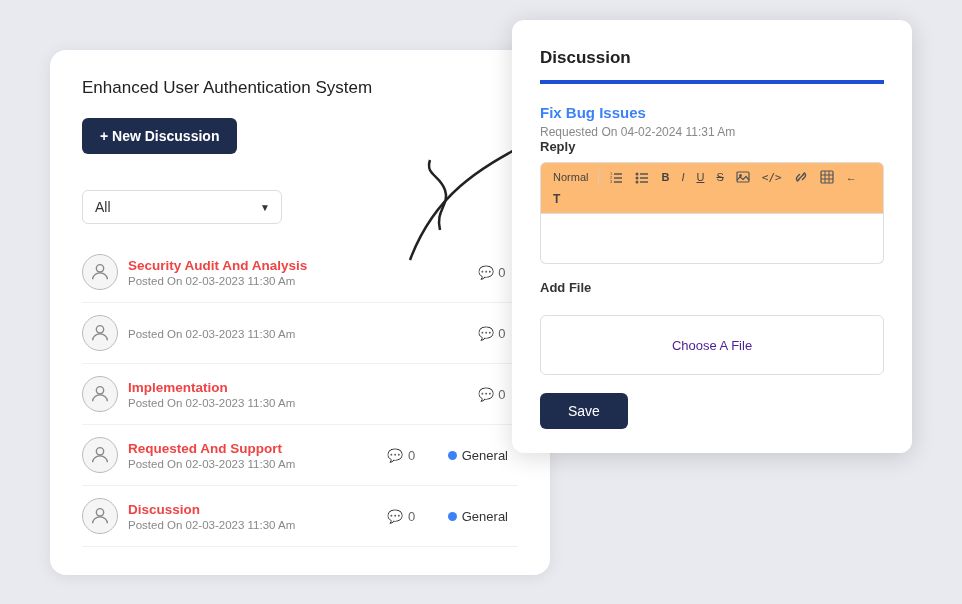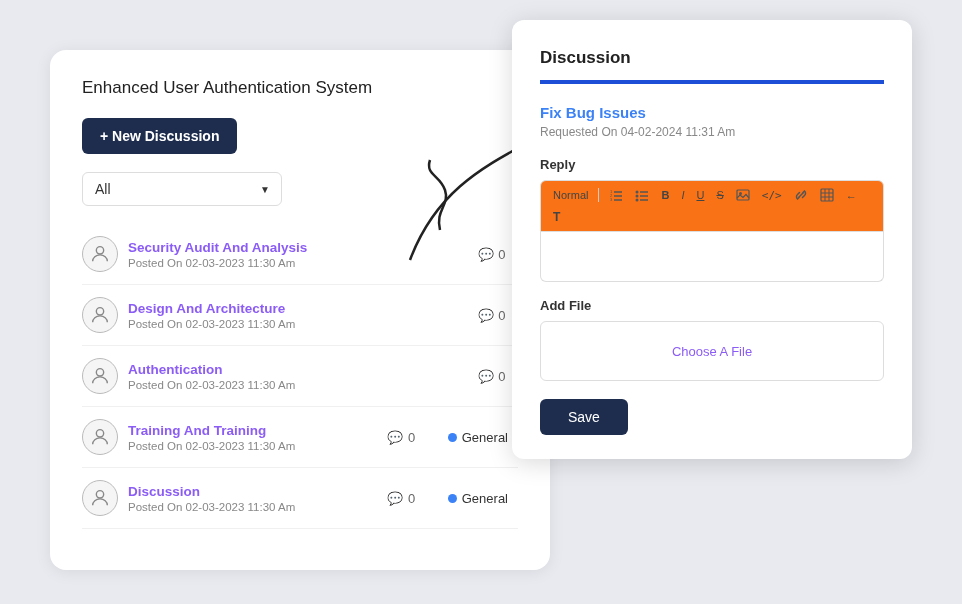--- a/index.html
+++ b/index.html
@@ -39,21 +39,21 @@
       color: #fff;
       border: none;
       border-radius: 6px;
       padding: 10px 18px;
       font-size: 14px;
       font-weight: 600;
       cursor: pointer;
       display: inline-flex;
       align-items: center;
       gap: 6px;
-      margin-bottom: 18px;
+      margin-bottom: 36px;
     }
 
     .filter-row {
       display: flex;
       align-items: flex-start;
       margin-bottom: 18px;
     }
 
     .filter-select {
       border: 1px solid #ddd;
@@ -116,21 +116,21 @@
       height: 22px;
     }
 
     .discussion-info {
       flex: 1;
     }
 
     .discussion-title {
       font-size: 13.5px;
       font-weight: 600;
-      color: #8b5cf6;
+      color: #ef4444;
     }
 
     .discussion-date {
       font-size: 11.5px;
       color: #888;
       margin-top: 2px;
     }
 
     .comment-count {
       display: flex;
@@ -188,34 +188,33 @@
     .popup-topic-title {
       font-size: 15px;
       font-weight: 600;
       color: #3b82f6;
       margin-bottom: 4px;
     }
 
     .popup-requested {
       font-size: 12px;
       color: #888;
-      margin-bottom: 18px;
     }
 
     .reply-label {
       font-size: 13px;
       font-weight: 700;
       color: #333;
       margin-bottom: 8px;
     }
 
     .editor-toolbar {
       border: 1px solid #ddd;
       border-radius: 6px 6px 0 0;
-      background: #f97316;
+      background: #fdba74;
       padding: 5px 8px;
       display: flex;
       align-items: center;
       gap: 4px;
       flex-wrap: wrap;
     }
 
     .toolbar-item {
       font-size: 11px;
       color: #444;
@@ -242,32 +241,32 @@
       min-height: 50px;
       background: #fff;
       padding: 8px;
       margin-bottom: 16px;
     }
 
     .add-file-label {
       font-size: 13px;
       font-weight: 600;
       color: #333;
-      margin-bottom: 8px;
+      margin-bottom: 20px;
     }
 
     .file-drop-area {
       border: 1px solid #ddd;
       border-radius: 6px;
       min-height: 60px;
       display: flex;
       align-items: center;
       justify-content: center;
       font-size: 13px;
-      color: #8b5cf6;
+      color: #4c1d95;
       cursor: pointer;
       margin-bottom: 18px;
     }
 
     .save-btn {
       background: #1e2d4e;
       color: #fff;
       border: none;
       border-radius: 6px;
       padding: 10px 28px;
@@ -326,55 +325,54 @@
     </div>
 
     <div class="discussion-item">
       <div class="avatar">
         <svg viewBox="0 0 24 24" fill="none" stroke="#888" stroke-width="1.5">
           <circle cx="12" cy="8" r="4"></circle>
           <path d="M4 20c0-4 3.6-7 8-7s8 3 8 7"></path>
         </svg>
       </div>
       <div class="discussion-info">
-        <div class="discussion-title">Design And Architecture</div>
         <div class="discussion-date">Posted On 02-03-2023 11:30 Am</div>
       </div>
       <div class="comment-count">
         <span>💬</span>
         <span>0</span>
       </div>
     </div>
 
     <div class="discussion-item">
       <div class="avatar">
         <svg viewBox="0 0 24 24" fill="none" stroke="#888" stroke-width="1.5">
           <circle cx="12" cy="8" r="4"></circle>
           <path d="M4 20c0-4 3.6-7 8-7s8 3 8 7"></path>
         </svg>
       </div>
       <div class="discussion-info">
-        <div class="discussion-title">Authentication</div>
+        <div class="discussion-title">Implementation</div>
         <div class="discussion-date">Posted On 02-03-2023 11:30 Am</div>
       </div>
       <div class="comment-count">
         <span>💬</span>
         <span>0</span>
       </div>
     </div>
 
     <div class="discussion-item">
       <div class="avatar">
         <svg viewBox="0 0 24 24" fill="none" stroke="#888" stroke-width="1.5">
           <circle cx="12" cy="8" r="4"></circle>
           <path d="M4 20c0-4 3.6-7 8-7s8 3 8 7"></path>
         </svg>
       </div>
       <div class="discussion-info">
-        <div class="discussion-title">Training And Training</div>
+        <div class="discussion-title">Requested And Support</div>
         <div class="discussion-date">Posted On 02-03-2023 11:30 Am</div>
       </div>
       <div class="comment-count">
         <span>💬</span>
         <span>0</span>
       </div>
       <div class="tag-badge">
         <span class="tag-dot"></span>
         <span>General</span>
       </div>

